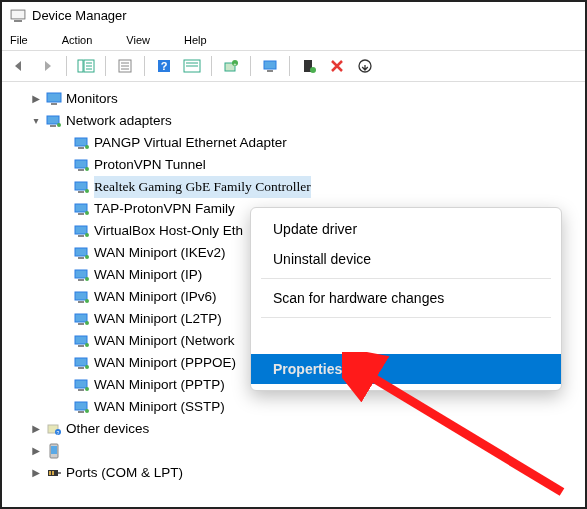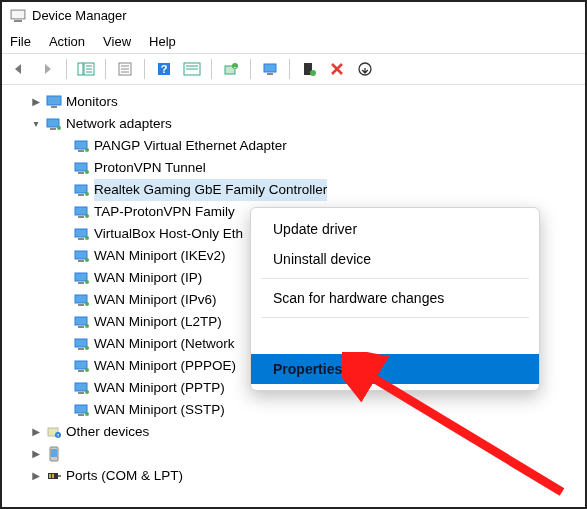--- a/index.html
+++ b/index.html
@@ -1,34 +1,34 @@
 <!DOCTYPE html>
 <html><head>
 <meta charset="utf-8">
 <style>
 * { box-sizing: border-box; margin: 0; padding: 0; font-family: "Segoe UI", Tahoma, sans-serif; }
 body { background: #fff; width: 587px; height: 509px; overflow: hidden; position: relative; border: 2px solid #222; }
 .titlebar { display: flex; align-items: flex-start; gap: 6px; padding: 6px 8px; font-size: 13px; }
 .titlebar .app-icon { width: 16px; height: 16px; }
-.menubar { display: flex; gap: 18px; padding: 4px 8px; font-size: 13px; }
+.menubar { display: flex; gap: 34px; padding: 4px 8px; font-size: 11px; }
 .menubar span { cursor: default; }
 .toolbar { display: flex; align-items: center; gap: 6px; padding: 4px 6px; border-top: 1px solid #ddd; border-bottom: 1px solid #ddd; }
 .tool-sep { width: 1px; height: 20px; background: #ccc; margin: 0 2px; }
 .tool-btn { width: 22px; height: 22px; display: flex; align-items: center; justify-content: center; }
 .tree { padding: 6px 4px 6px 10px; font-size: 13.5px; line-height: 22px; position: relative; }
 .node { display: flex; align-items: center; gap: 4px; white-space: nowrap; }
 .indent1 { padding-left: 18px; }
 .indent3 { padding-left: 62px; }
 .expander { width: 12px; text-align: center; color: #666; font-size: 10px; }
 .dev-icon { width: 16px; height: 16px; flex-shrink: 0; }
-.sel { background: #d5e8f7; }
-.ctx-menu { position: absolute; left: 248px; top: 205px; width: 290px; background: #fff; border: 1px solid #d4d4d4; border-radius: 6px; box-shadow: 0 6px 18px rgba(0,0,0,0.25); padding: 6px 0; font-size: 14px; z-index: 10; }
+.sel { background: #d5e8f7; font-family: Liberation Serif, serif; }
+.ctx-menu { position: absolute; left: 248px; top: 205px; width: 312px; background: #fff; border: 1px solid #d4d4d4; border-radius: 6px; box-shadow: 0 6px 18px rgba(0,0,0,0.25); padding: 6px 0; font-size: 14px; z-index: 10; }
 .ctx-item { padding: 7px 22px; }
 .ctx-sep { height: 1px; background: #e3e3e3; margin: 4px 10px; }
-.ctx-highlight { background: #0078d4; color: #0f172a; font-weight: 600; margin-top: 36px; }
+.ctx-highlight { background: #0078d4; color: #e5e5e5; font-weight: 600; margin-top: 36px; }
 .arrow { position: absolute; left: 340px; top: 350px; z-index: 20; pointer-events: none; }
 svg { display: block; }
 </style>
 </head>
 <body>
 
 <div class="titlebar">
   <span class="app-icon">
     <svg viewBox="0 0 16 16">
         <rect x="1" y="2" width="14" height="9" fill="#d9d9d9" stroke="#666" stroke-width="0.7"></rect>

